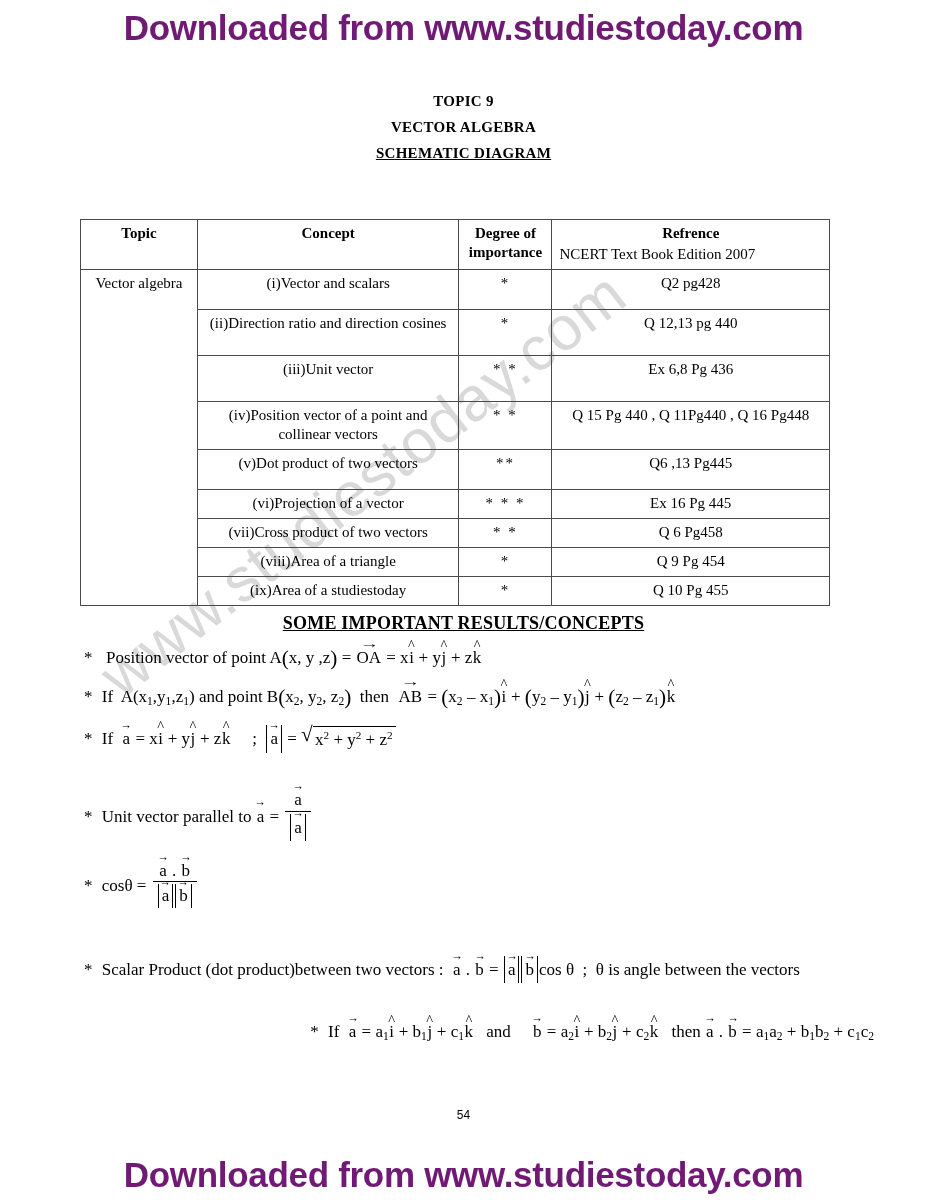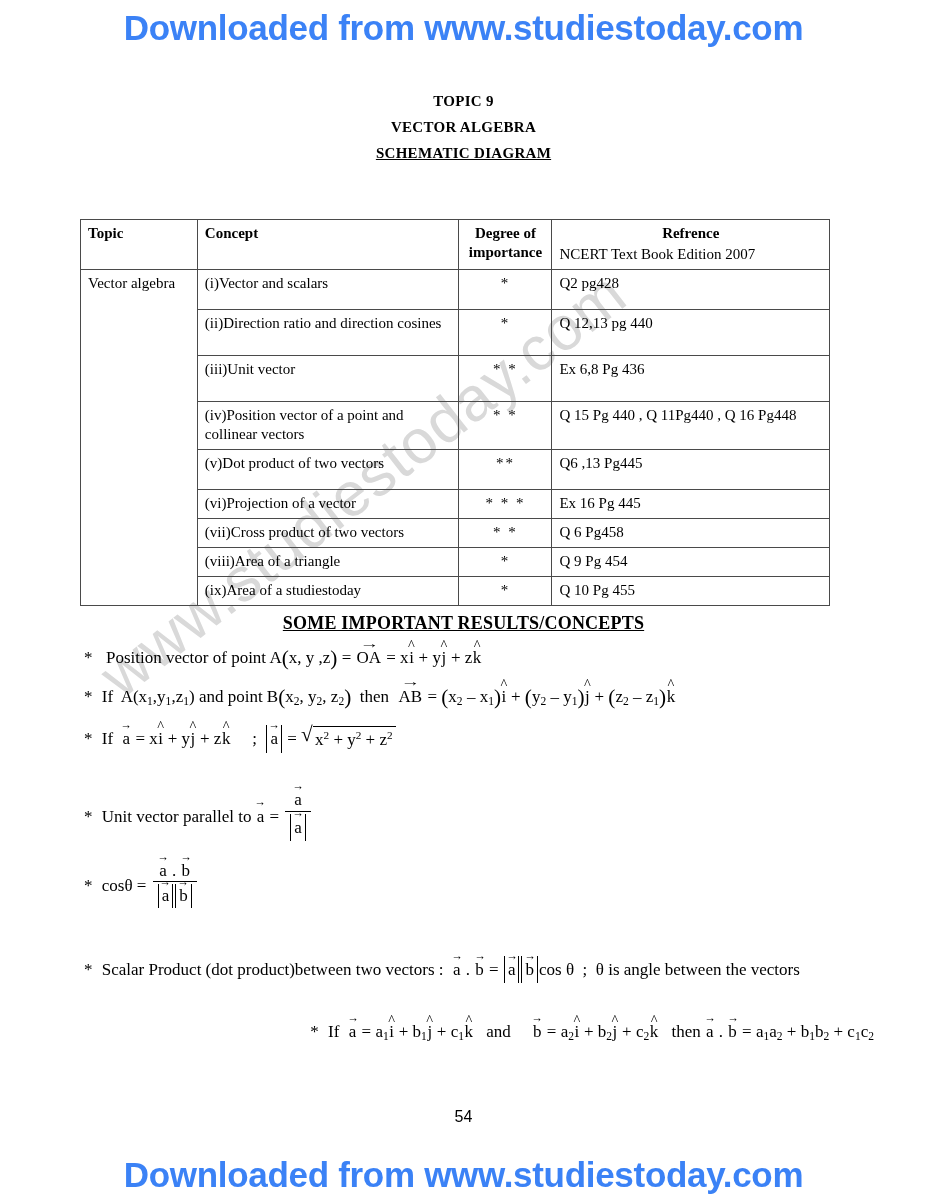--- a/index.html
+++ b/index.html
@@ -34,21 +34,21 @@
     letter-spacing: 1px;
     color: #d9d9d9;
     white-space: nowrap;
   }
 
   
   .banner {
     position: absolute;
     left: 0; width: 927px;
     text-align: center;
-    color: #3b82f6;
+    color: #701a75;
     font-family: "Liberation Sans", sans-serif;
     font-weight: bold;
     font-size: 35px;
     letter-spacing: -0.3px;
     z-index: 3;
   }
   #banner-top { top: 8px; }
   #banner-bottom { top: 1155px; }
 
   
@@ -74,21 +74,21 @@
     border-collapse: collapse;
     z-index: 2;
     background: transparent;
   }
   #schematic-table td, #schematic-table th {
     border: 1px solid #4a4a4a;
     padding: 4px 7px 5px 7px;
     font-size: 15px;
     line-height: 19px;
     vertical-align: top;
-    text-align: left;
+    text-align: center;
     font-weight: normal;
     background: transparent;
   }
   .col-topic   { width: 117px; }
   .col-concept { width: 262px; }
   .col-degree  { width: 93px; text-align: center !important; }
   .col-ref     { width: 278px; }
 
   #schematic-table th { font-weight: bold; }
   th.hd-topic, th.hd-concept { vertical-align: top; }
@@ -226,21 +226,21 @@
     font-size: 1.25em;
     line-height: 1;
   }
 
   
   #page-number {
     position: absolute;
     left: 0; top: 1108px; width: 927px;
     text-align: center;
     font-family: "Liberation Sans", sans-serif;
-    font-size: 16px;
+    font-size: 12px;
     z-index: 2;
   }
 </style>
 </head>
 <body>
 
 <div id="watermark">
   <span>www.studiestoday.com</span>
 </div>
 

